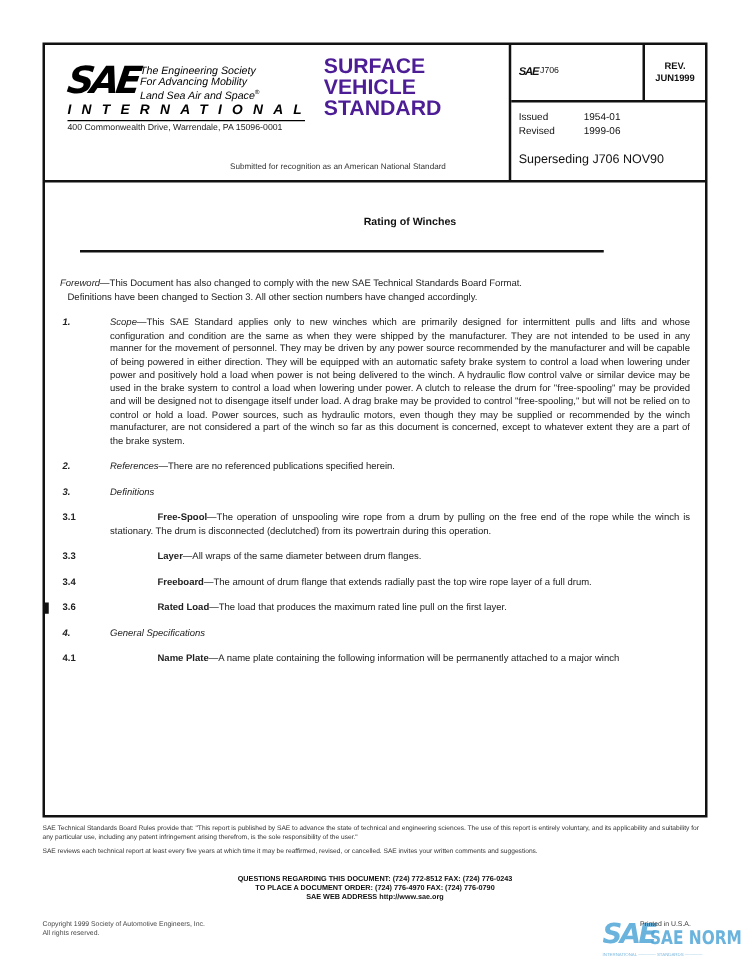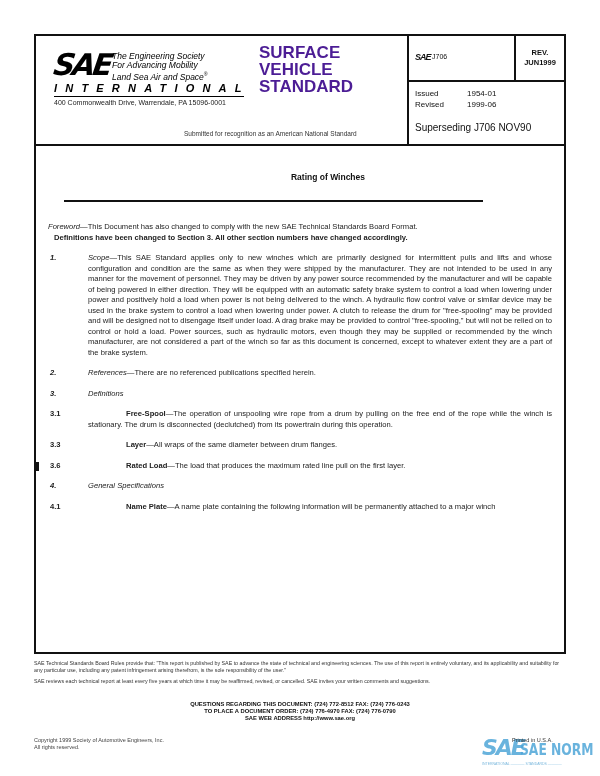--- a/index.html
+++ b/index.html
@@ -28,21 +28,21 @@
   .r-j { position: absolute; left: 23px; top: 17px; font-size: 7px; }
   .r-rev { position: absolute; left: 107px; top: 12px; width: 48px; text-align: center; font-size: 7.5px;
            font-weight: bold; line-height: 10px; }
   .r-dates { position: absolute; left: 6px; top: 52px; font-size: 8px; line-height: 11px; }
   .r-dates .lbl { display: inline-block; width: 52px; }
   .r-sup { position: absolute; left: 6px; top: 86px; font-size: 10px; white-space: nowrap; }
   .title-box { position: absolute; left: 0; top: 110px; width: 419px; height: 54px; border-bottom: 2px solid #111; margin-left: 28px; }
   .doc-title { position: absolute; left: 0; top: 26px; width: 528px; text-align: center; font-size: 8.5px; font-weight: bold; }
   .body { position: absolute; left: 12px; top: 176px; width: 504px; font-size: 7.6px; line-height: 10.5px; color: #222; }
   .fwd { margin: 10px 0 0 0; text-align: justify; text-indent: 0; }
-  .fwd .cont { display: block; padding-left: 6px; font-weight: bold; }
+  .fwd .cont { display: block; padding-left: 6px; }
   .para { position: relative; padding-left: 40px; margin-top: 10px; text-align: justify; }
   .para .num { position: absolute; left: 2px; top: 0; font-weight: bold; }
   .num-it { font-style: italic; }
   .head-it { font-weight: normal; font-style: italic; }
   .head-b { font-weight: bold; padding-left: 38px; }
   .change-bar { position: absolute; left: -12px; top: 1px; width: 3px; height: 9px; background: #111; }
   .foot { position: absolute; left: 34px; top: 660px; width: 530px; font-size: 5.3px; line-height: 7px; color: #333; }
   .foot p { margin: 0 0 4px 0; }
   .contact { position: absolute; left: 0; top: 701px; width: 600px; text-align: center; font-size: 5.8px;
              font-weight: bold; line-height: 7px; color: #111; }
@@ -122,20 +122,24 @@
     </div>
     <div class="para">
       <span class="num">3.1</span>
       <span class="head-b">Free-Spool</span><span>—The operation of unspooling wire rope from a drum by pulling on the free end of the rope while the winch is stationary.  The drum is disconnected (declutched) from its powertrain during this operation.</span>
     </div>
     <div class="para">
       <span class="num">3.3</span>
       <span class="head-b">Layer</span><span>—All wraps of the same diameter between drum flanges.</span>
     </div>
     <div class="para">
+      <span class="num">3.4</span>
+      <span class="head-b">Freeboard</span><span>—The amount of drum flange that extends radially past the top wire rope layer of a full drum.</span>
+    </div>
+    <div class="para">
       <span class="change-bar"></span>
       <span class="num">3.6</span>
       <span class="head-b">Rated Load</span><span>—The load that produces the maximum rated line pull on the first layer.</span>
     </div>
     <div class="para">
       <span class="num num-it">4.</span>
       <span class="head-it">General Specifications</span>
     </div>
     <div class="para">
       <span class="num">4.1</span>

